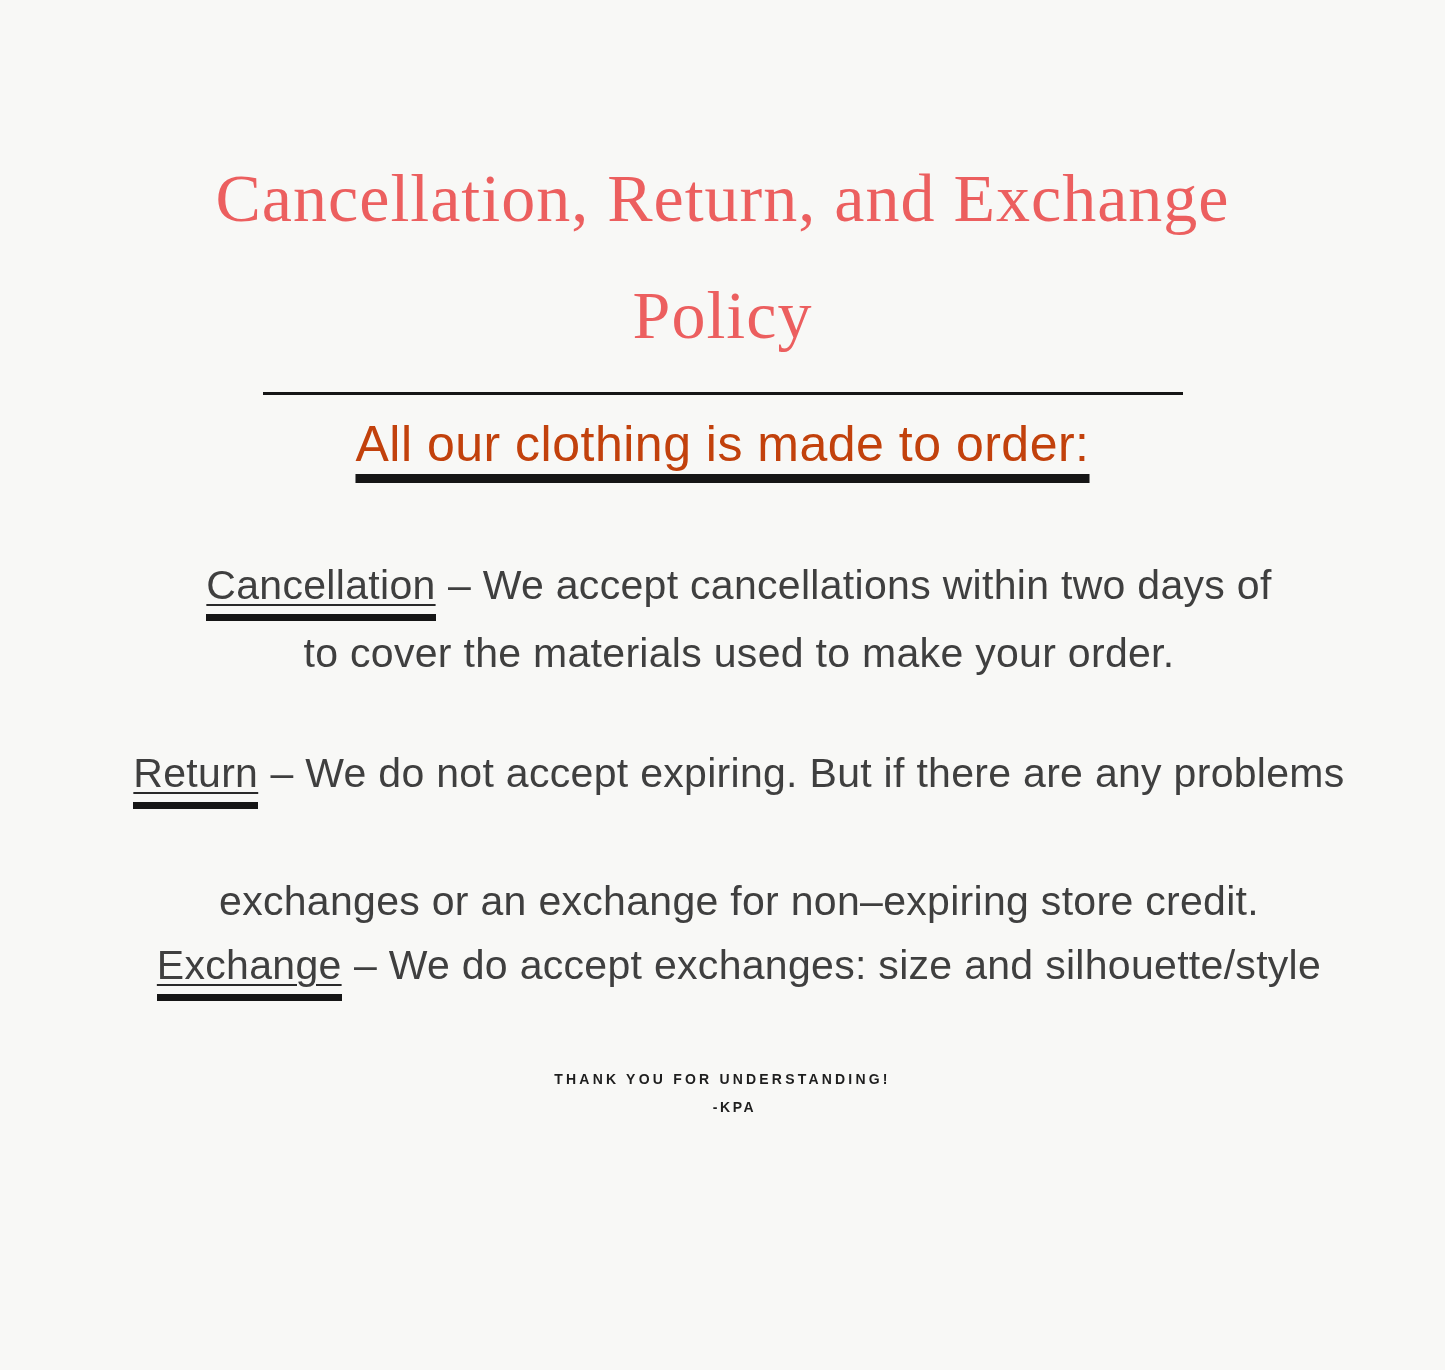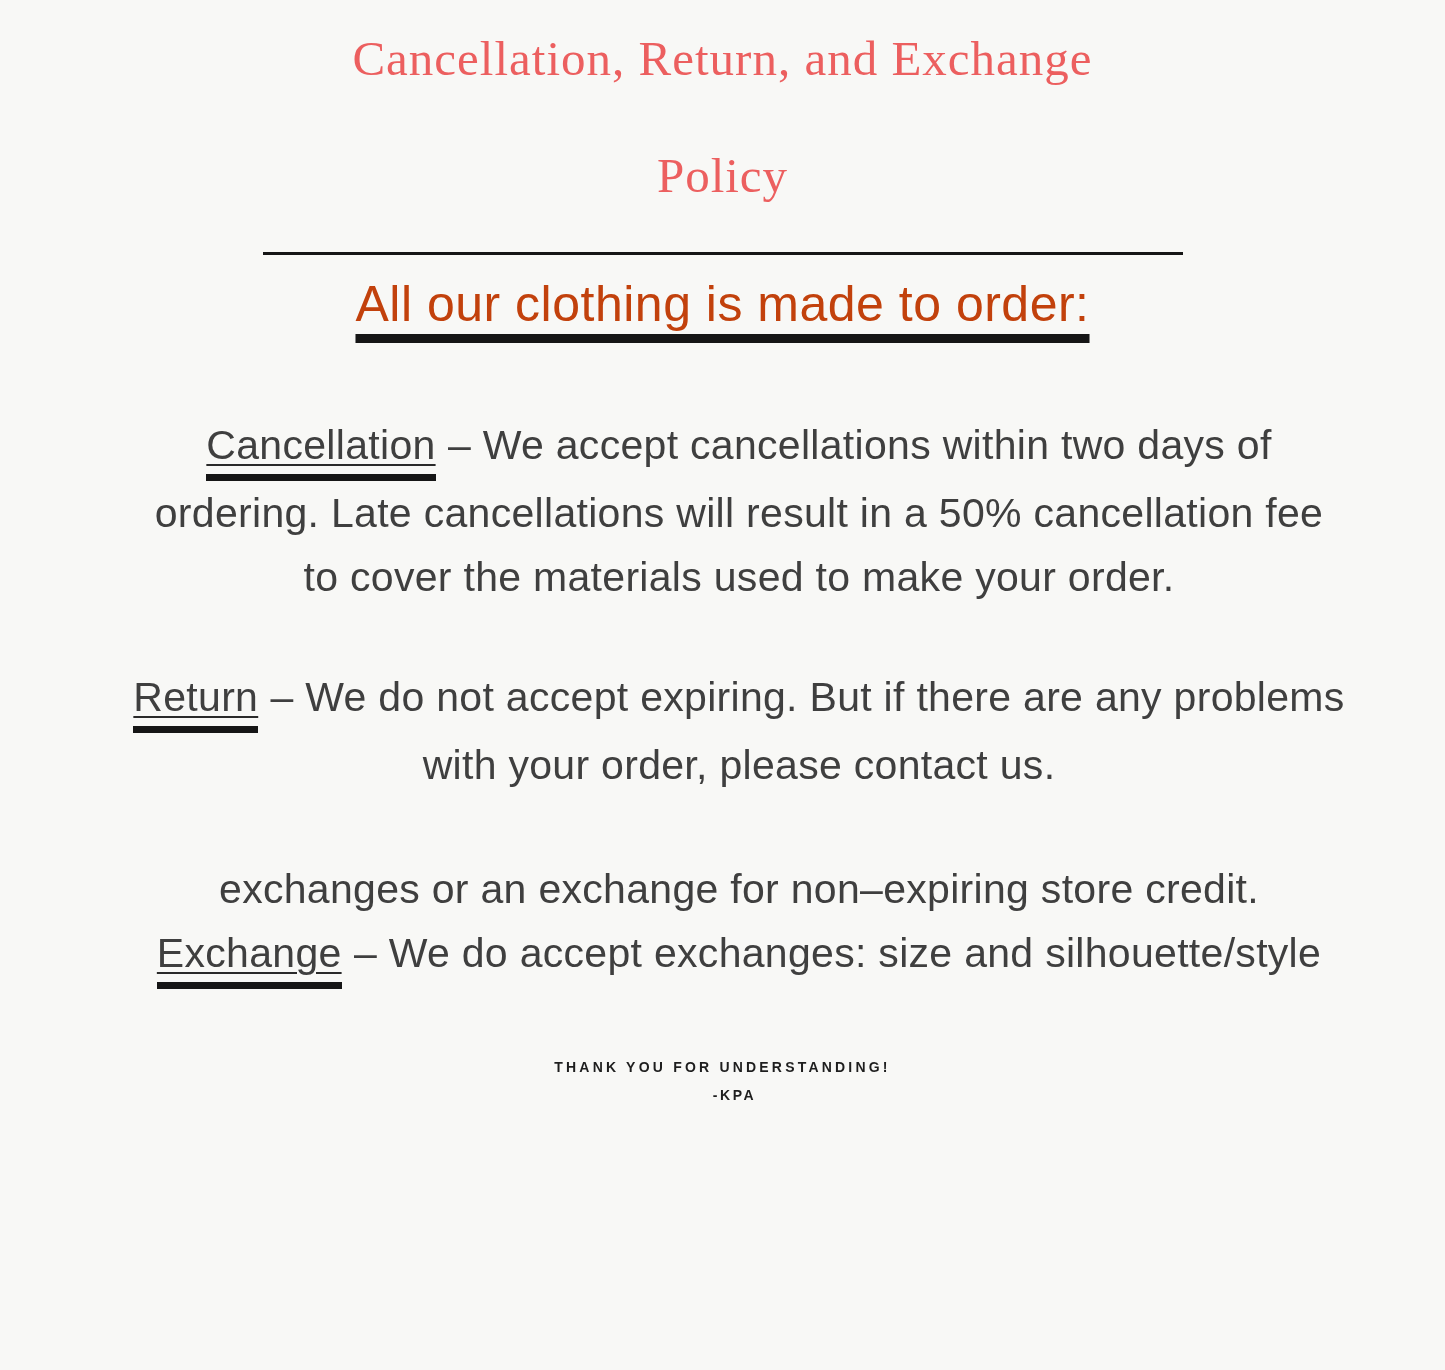--- a/index.html
+++ b/index.html
@@ -6,24 +6,25 @@
   body {
     width: 1445px;
     height: 1370px;
     background: var(--background, #f8f8f6);
     font-family: "Liberation Sans", "DejaVu Sans", sans-serif;
     color: var(--body-text, #3f3f3f);
     text-align: center;
     overflow: hidden;
   }
   .title {
+    padding-top: 140px;
     font-family: "Liberation Serif", "DejaVu Serif", serif;
     font-weight: 400;
     color: var(--accent, #ec5f5f);
-    font-size: 49px;
+    font-size: 68px;
     line-height: 117px;
     letter-spacing: 1px;
   }
   .divider {
     width: 920px;
     height: 3px;
     background: var(--rule, #161616);
     margin: 18px auto 0;
   }
   .subtitle {
@@ -79,27 +80,25 @@
 </div>
 
 <div class="divider"></div>
 
 <div>
   <span class="subtitle">All our clothing is made to order:</span>
 </div>
 
 <div class="section s1">
   <p class="pline"><span class="lead">Cancellation</span><span>– We accept cancellations within two days of</span></p>
-  <p class="pline">ordering. Late cancellations will result in a 50% cancellation fee</p>
   <p class="pline">to cover the materials used to make your order.</p>
 </div>
 
 <div class="section s2">
   <p class="pline"><span class="lead">Return</span><span>– We do not accept expiring. But if there are any problems</span></p>
-  <p class="pline">with your order, please contact us.</p>
 </div>
 
 <div class="section s3">
   <p class="pline">exchanges or an exchange for non–expiring store credit.</p>
   <p class="pline"><span class="lead">Exchange</span><span>– We do accept exchanges: size and silhouette/style</span></p>
 </div>
 
 <div class="footer">
   <div>THANK YOU FOR UNDERSTANDING!</div>
   <div class="sig">-KPA</div>

